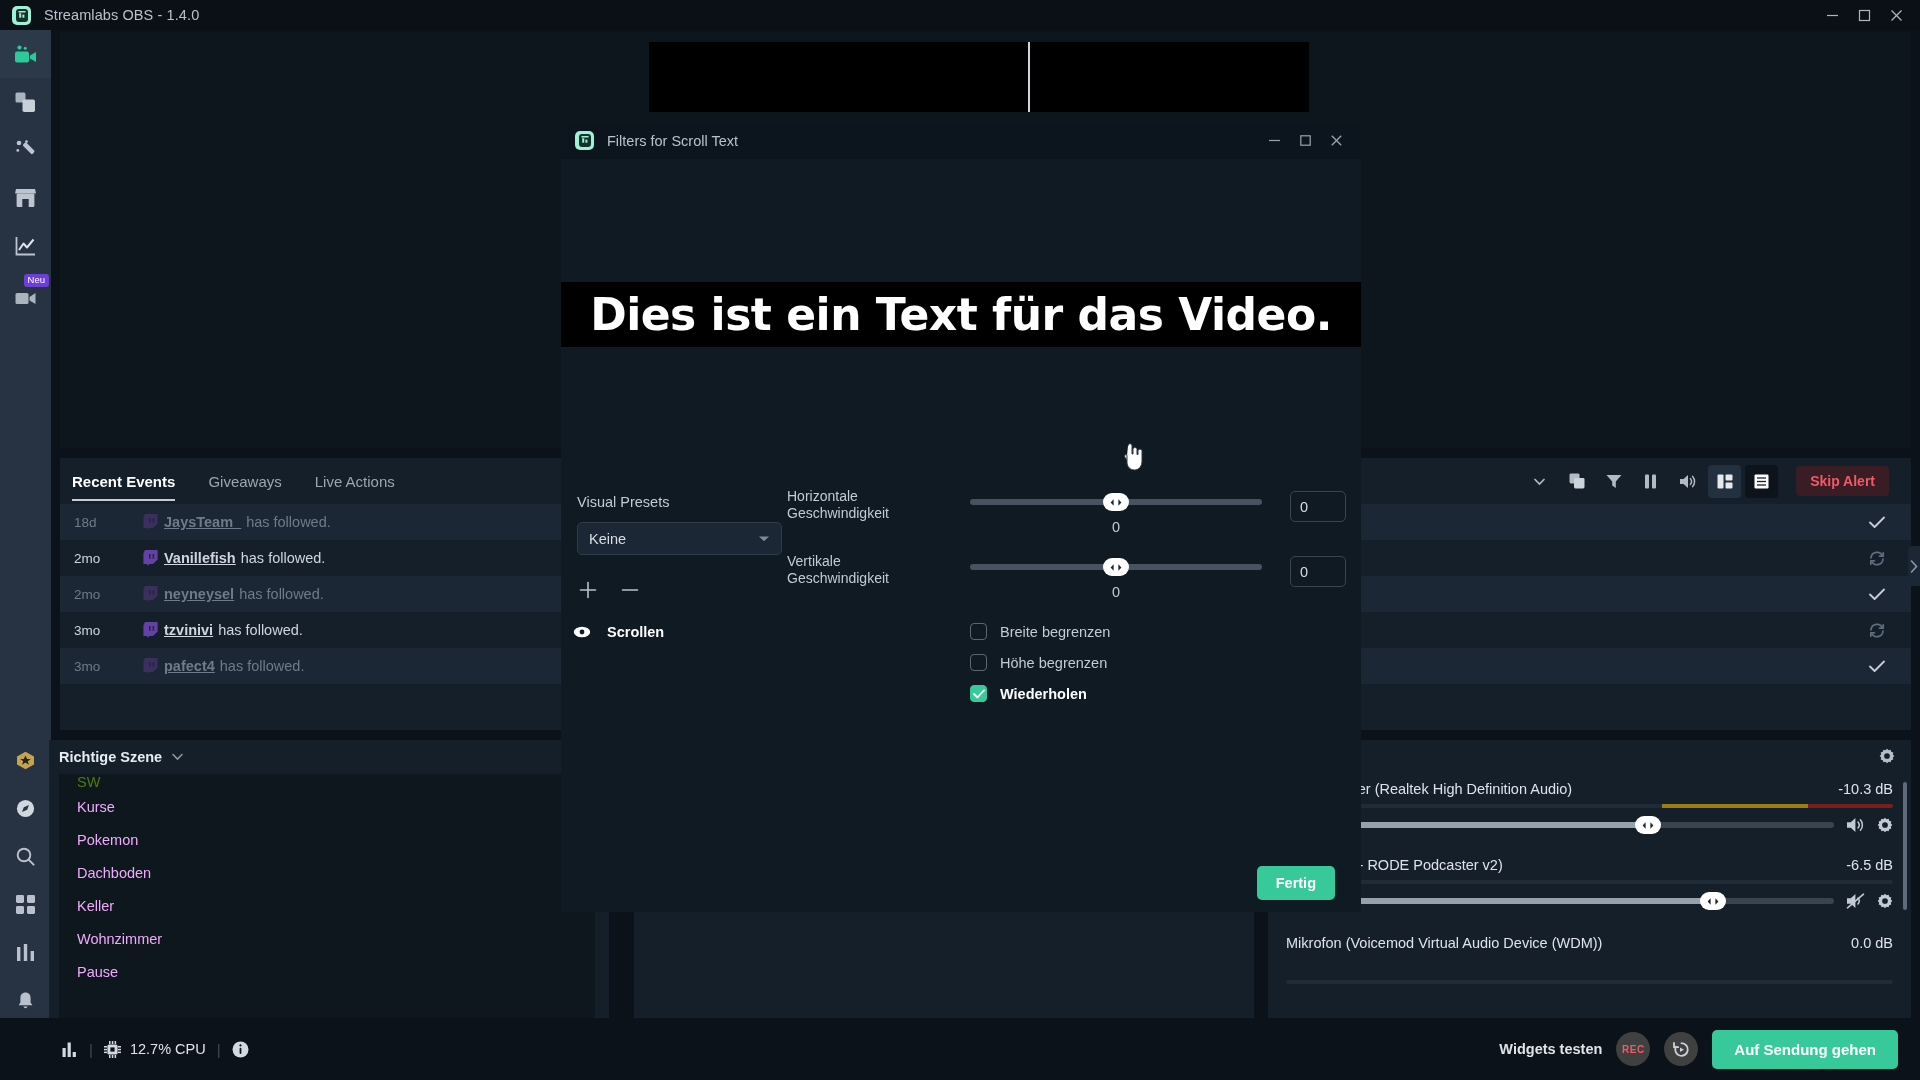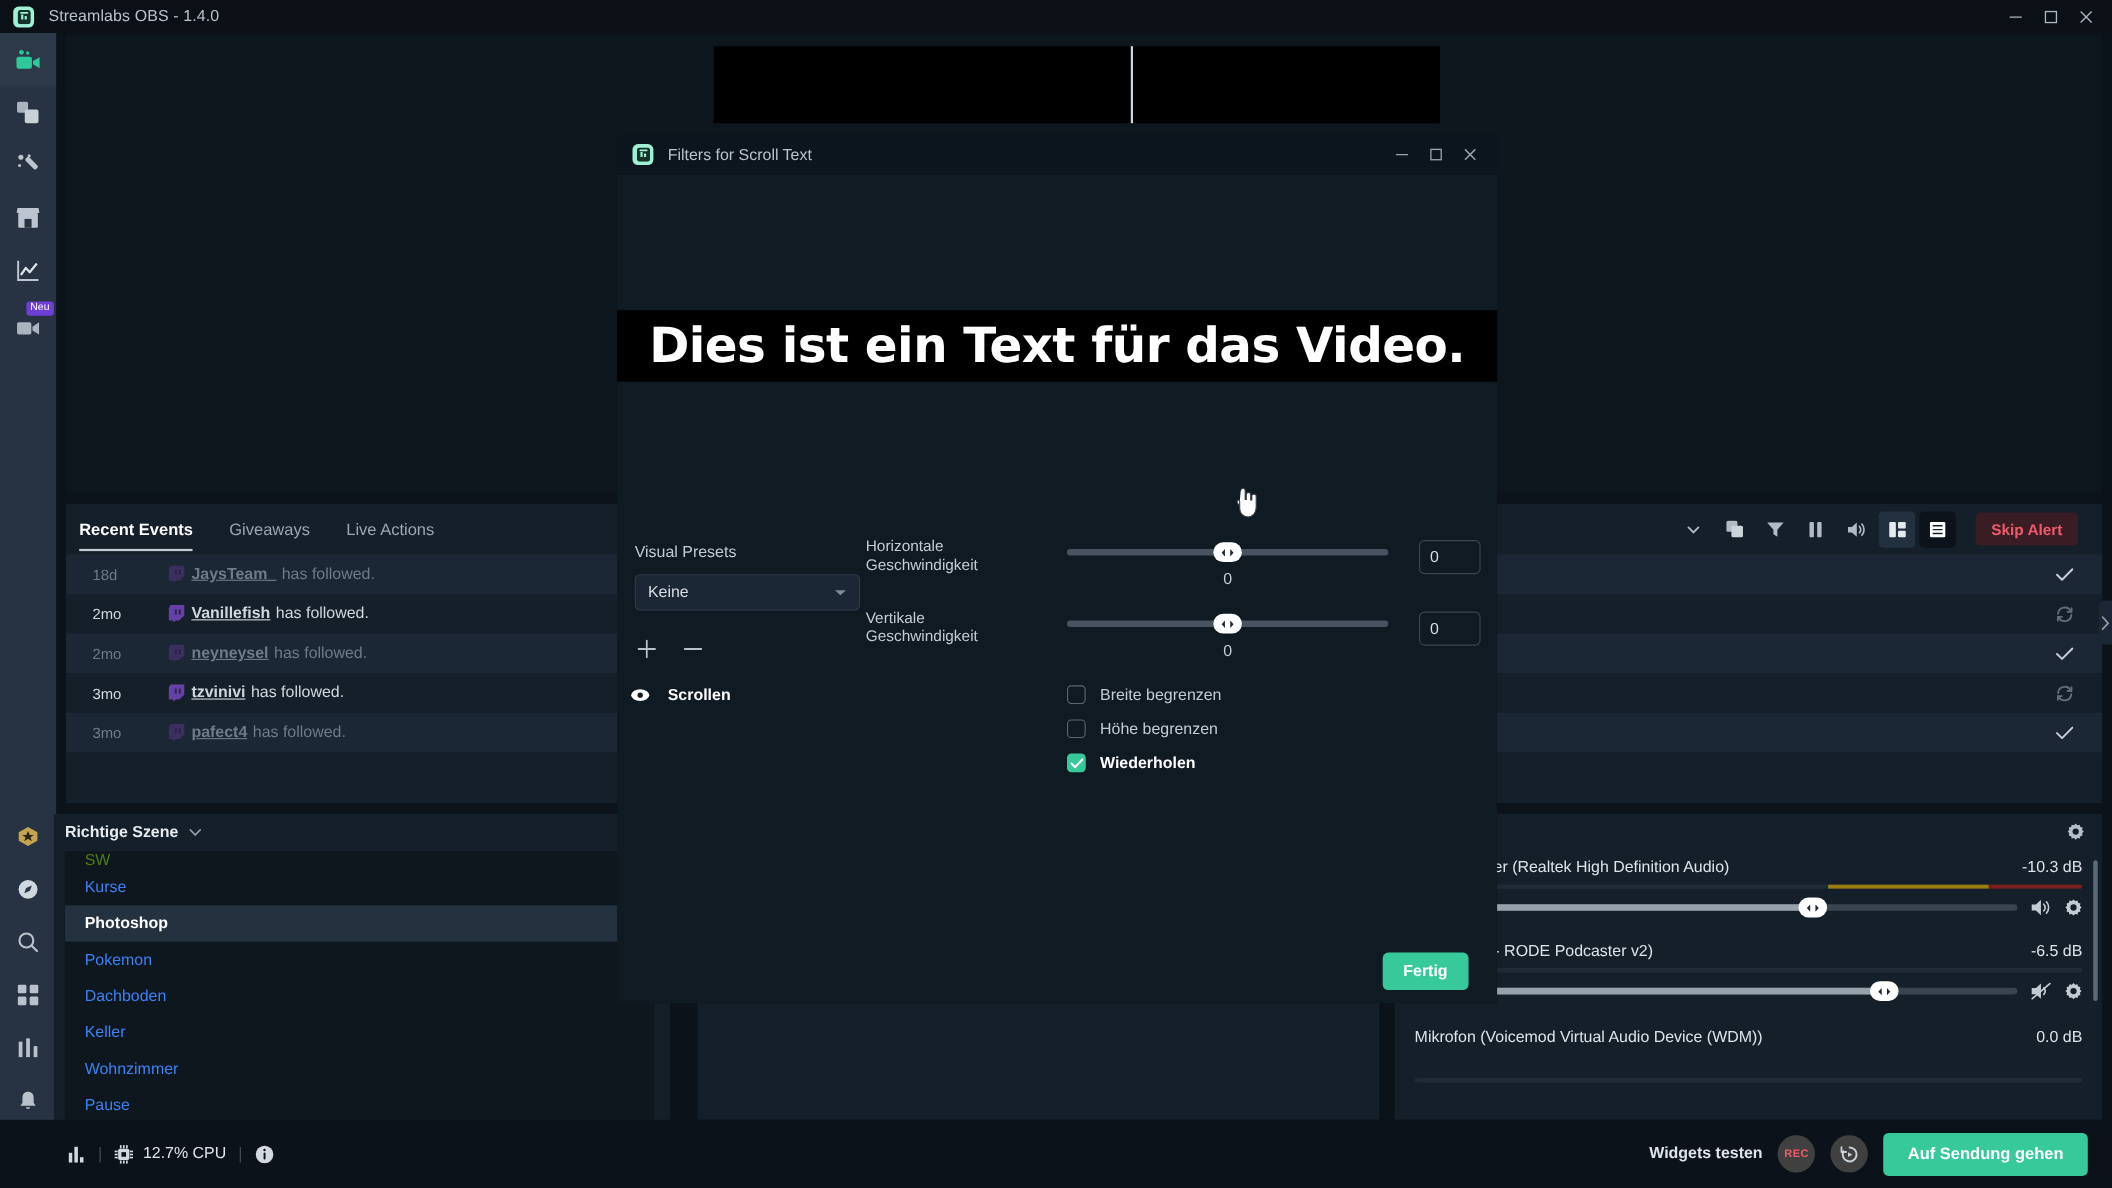--- a/index.html
+++ b/index.html
@@ -90,21 +90,21 @@
   }
   .ev-tool.sel { background: #22303f; }
   .ev-tool.sel2 { background: #0c131a; }
   .skip-alert {
     margin-left: 18px; background: #3a1d24; color: #ef5a6a;
     font-size: 14px; font-weight: bold; padding: 7px 14px; border-radius: 4px;
     border: none;
   }
   .events-list { position: absolute; left: 0; top: 46px; right: 0; bottom: 0; }
   .ev-row {
-    display: flex; align-items: center; height: 36px; padding-left: 12px;
+    display: flex; align-items: center; height: 36px; padding-left: 2px;
     font-size: 14.5px; color: #cfd6de;
   }
   .ev-row.alt { background: #1b2734; color: #6f7b88; }
   .ev-time { width: 74px; padding-left: 12px; font-size: 13.5px; color: inherit; }
   .ev-ico { width: 28px; display: flex; justify-content: center; }
   .ev-ico svg { display:block; }
   .ev-name { text-decoration: underline; font-weight: bold; margin-right: 5px; }
   .ev-check { margin-left: auto; margin-right: 26px; color: #c7ced6; display:flex; }
   .ev-row.alt .ev-name { color: #6f7b88; }
 
@@ -118,21 +118,21 @@
     height: 34px; display: flex; align-items: center; padding-left: 10px;
     font-size: 14.5px; font-weight: bold; color: #e7ecf1;
   }
   .scene-caret { margin-left: 10px; color: #8d98a4; display:flex; }
   .scene-list {
     position: absolute; left: 10px; right: 14px; top: 34px; bottom: 12px;
     background: #0e161e; overflow: hidden;
   }
   .scene-item {
     height: 33px; display: flex; align-items: center; padding-left: 18px;
-    font-size: 14.5px; color: #3b82f6;
+    font-size: 14.5px; color: #f0abfc;
   }
   .scene-item.clipped { height: 16px; align-items: flex-end; color: #4d7c0f; }
   .scene-item.active { background: #24313f; color: #ffffff; font-weight: bold; }
 
   .dock-sources {
     position: absolute; left: 634px; top: 740px; width: 620px; height: 278px;
     background: #151f2a;
   }
   .dock-mixer {
     position: absolute; left: 1268px; top: 740px; width: 643px; height: 278px;
@@ -568,21 +568,20 @@
       <span>Richtige Szene</span>
       <span class="scene-caret">
         <svg width="11" height="8" viewBox="0 0 11 8">
             <path d="M1 1.5 L5.5 6 L10 1.5" stroke="#8d98a4" stroke-width="1.6" fill="none" stroke-linecap="round"></path>
           </svg>
       </span>
     </div>
     <div class="scene-list">
       <div class="scene-item clipped">SW</div>
       <div class="scene-item">Kurse</div>
-      <div class="scene-item active">Photoshop</div>
       <div class="scene-item">Pokemon</div>
       <div class="scene-item">Dachboden</div>
       <div class="scene-item">Keller</div>
       <div class="scene-item">Wohnzimmer</div>
       <div class="scene-item">Pause</div>
     </div>
   </div>
 
   <div class="dock-sources"></div>
 

